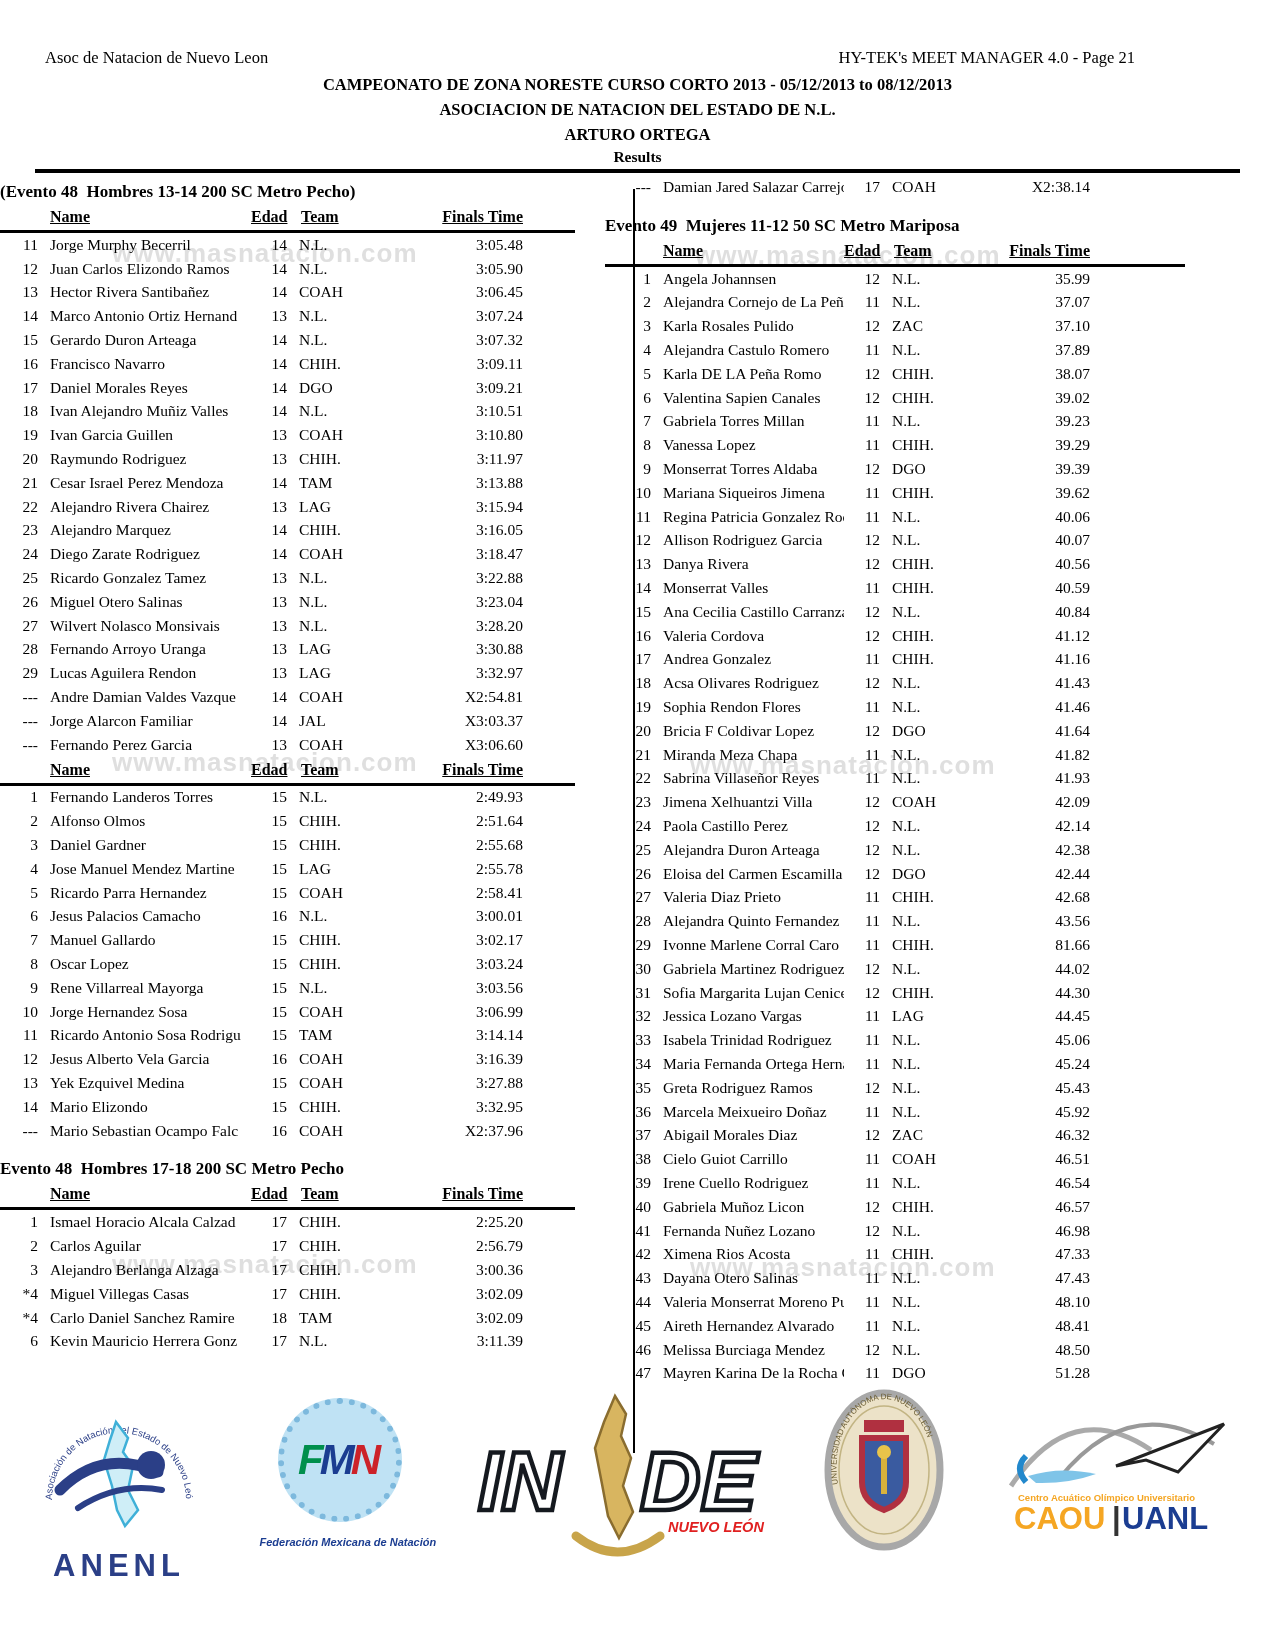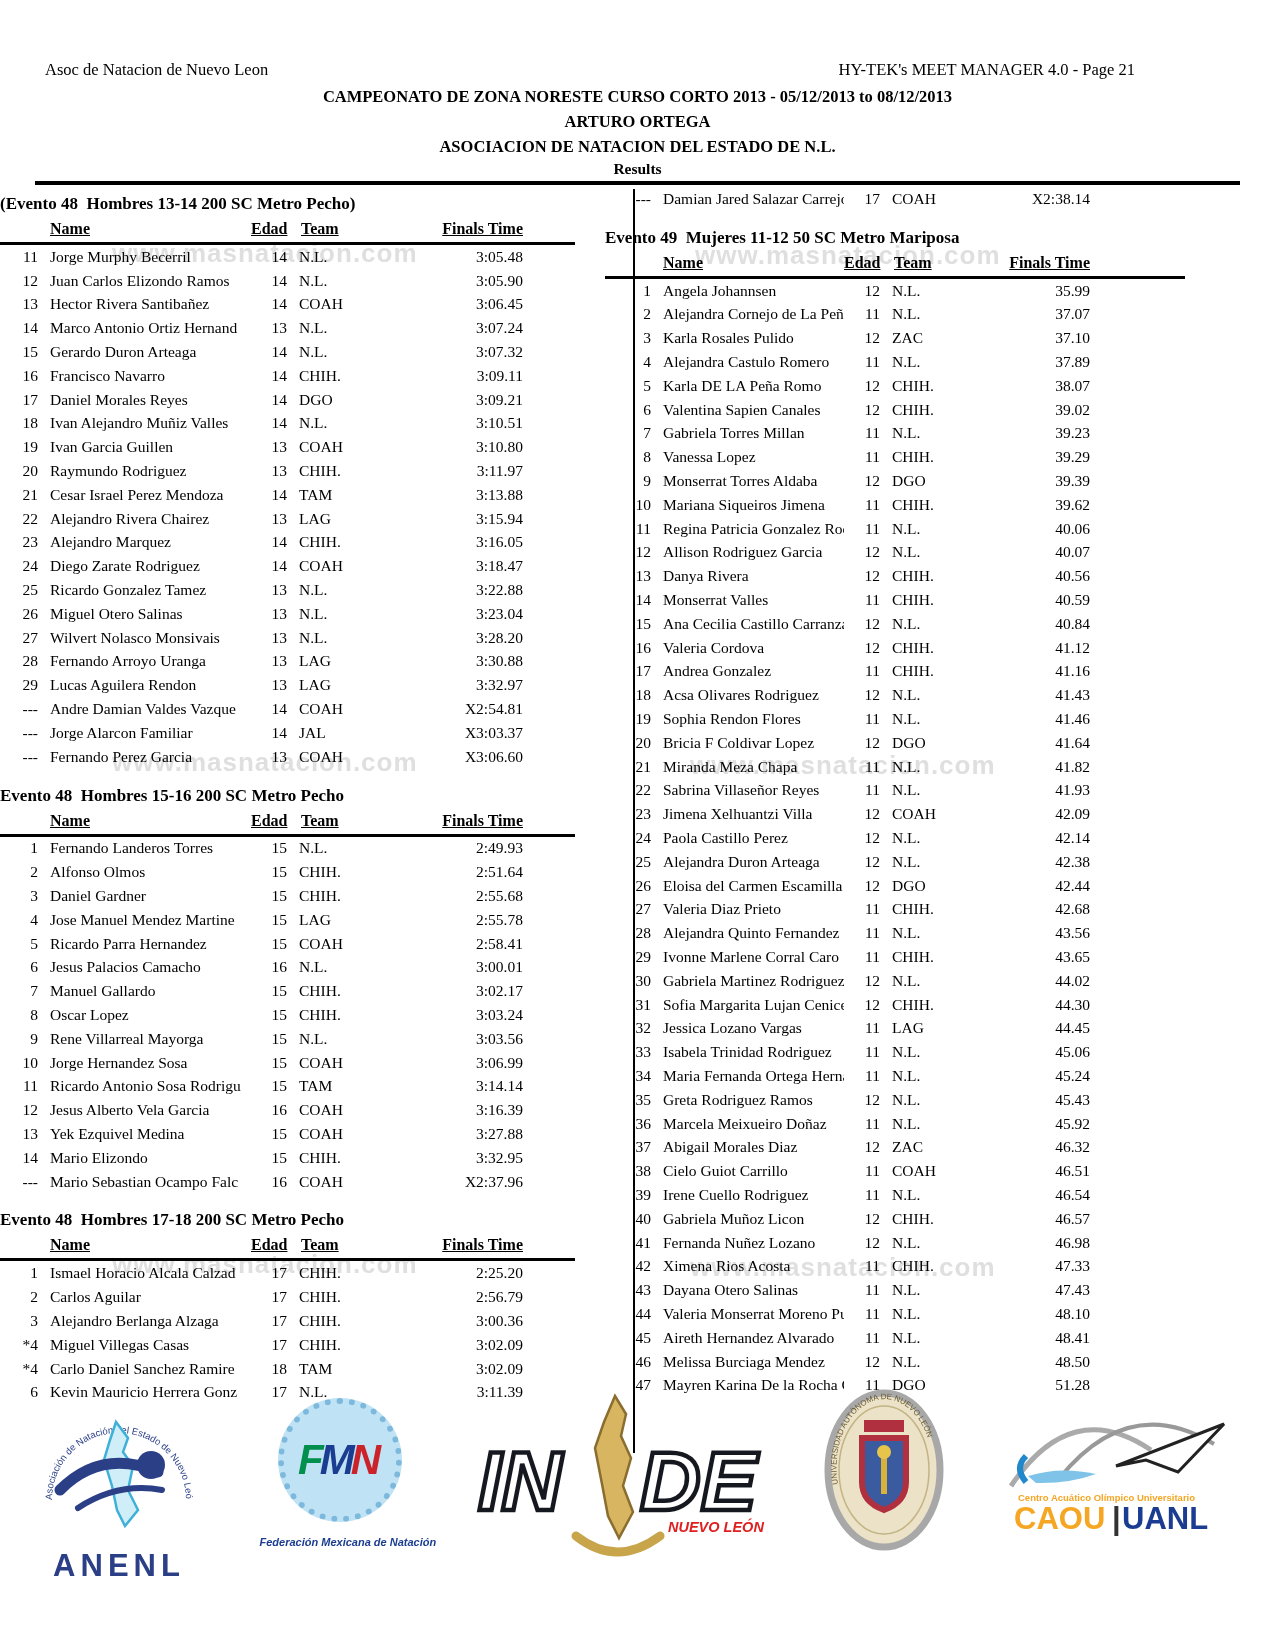--- a/index.html
+++ b/index.html
@@ -1,21 +1,21 @@
 <!DOCTYPE html>
 <html><head>
 <meta charset="utf-8">
 <style>
   html,body{margin:0;padding:0;background:#fff;}
   .page{
     position:relative;width:1275px;height:1650px;background:#ffffff;
     font-family:"Liberation Serif","DejaVu Serif",serif;color:#000;overflow:hidden;
   }
   
-  .top-area{padding-top:60px;}
+  .top-area{padding-top:48px;}
   .corner-row{display:flex;justify-content:space-between;padding:0 140px 0 45px;font-size:16.5px;height:24px;}
   .center-title{text-align:center;font-weight:bold;font-size:16.5px;height:25px;line-height:25px;}
   .results-label{text-align:center;font-weight:bold;font-size:15.5px;height:22px;line-height:20px;}
   .top-rule{height:4px;background:#000;margin:0 35px;}
   .col-divider{position:absolute;left:633px;top:189px;width:2px;height:1264px;background:#000;}
   
   .wm{position:absolute;font-family:"Liberation Sans",sans-serif;font-size:26px;font-weight:bold;
       color:rgba(175,175,175,0.40);letter-spacing:1px;white-space:nowrap;pointer-events:none;}
   
   .cols{display:flex;align-items:flex-start;position:relative;}
@@ -57,22 +57,22 @@
 <body>
 
 <div class="page">
 
   <div class="top-area">
     <div class="corner-row">
       <span>Asoc de Natacion de Nuevo Leon</span>
       <span>HY-TEK's MEET MANAGER 4.0 - Page 21</span>
     </div>
     <div class="center-title">CAMPEONATO DE ZONA NORESTE CURSO CORTO 2013 - 05/12/2013 to 08/12/2013</div>
+    <div class="center-title">ASOCIACION DE NATACION DEL ESTADO DE N.L.</div>
     <div class="center-title">ARTURO ORTEGA</div>
-    <div class="center-title">ASOCIACION DE NATACION DEL ESTADO DE N.L.</div>
     <div class="results-label">Results</div>
     <div class="top-rule"></div>
   </div>
 
   <div class="col-divider"></div>
 
   <span class="wm" style="left:112px;top:238px;">www.masnatacion.com</span>
   <span class="wm" style="left:695px;top:240px;">www.masnatacion.com</span>
   <span class="wm" style="left:112px;top:747px;">www.masnatacion.com</span>
   <span class="wm" style="left:690px;top:750px;">www.masnatacion.com</span>
@@ -239,21 +239,20 @@
           </div>
           <div class="row">
             <div class="cell place">---</div>
             <div class="cell name">Fernando Perez Garcia</div>
             <div class="cell edad">13</div>
             <div class="cell team">COAH</div>
             <div class="cell time">X3:06.60</div>
           </div>
         </div>
         <div class="section">
-          <div class="event-title">Evento 48  Hombres 15-16 200 SC Metro Pecho</div>
           <div class="hdr">
             <div class="cell place"></div>
             <div class="cell name hd">Name</div>
             <div class="cell edad hd">Edad</div>
             <div class="cell team hd">Team</div>
             <div class="cell time hd">Finals Time</div>
           </div>
           <div class="row">
             <div class="cell place">1</div>
             <div class="cell name">Fernando Landeros Torres</div>
@@ -626,21 +625,21 @@
             <div class="cell name">Alejandra Quinto Fernandez</div>
             <div class="cell edad">11</div>
             <div class="cell team">N.L.</div>
             <div class="cell time">43.56</div>
           </div>
           <div class="row">
             <div class="cell place">29</div>
             <div class="cell name">Ivonne Marlene Corral Caro</div>
             <div class="cell edad">11</div>
             <div class="cell team">CHIH.</div>
-            <div class="cell time">43.65</div>
+            <div class="cell time">81.66</div>
           </div>
           <div class="row">
             <div class="cell place">30</div>
             <div class="cell name">Gabriela Martinez Rodriguez</div>
             <div class="cell edad">12</div>
             <div class="cell team">N.L.</div>
             <div class="cell time">44.02</div>
           </div>
           <div class="row">
             <div class="cell place">31</div>

